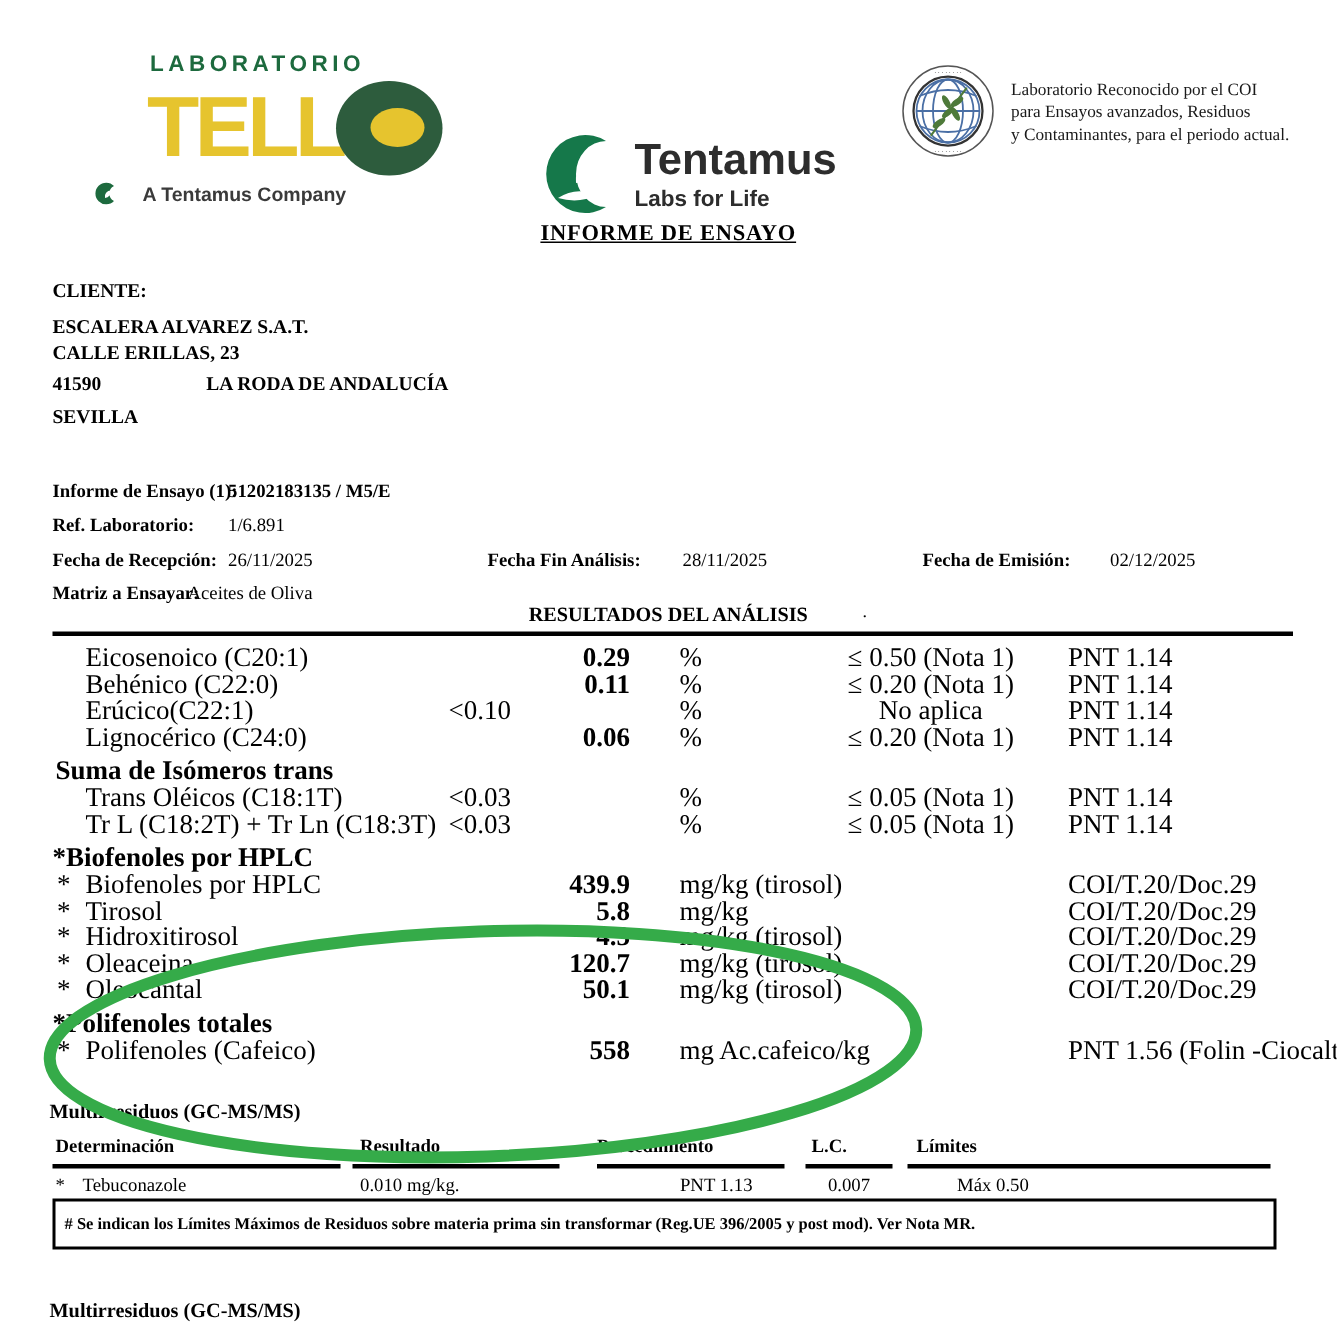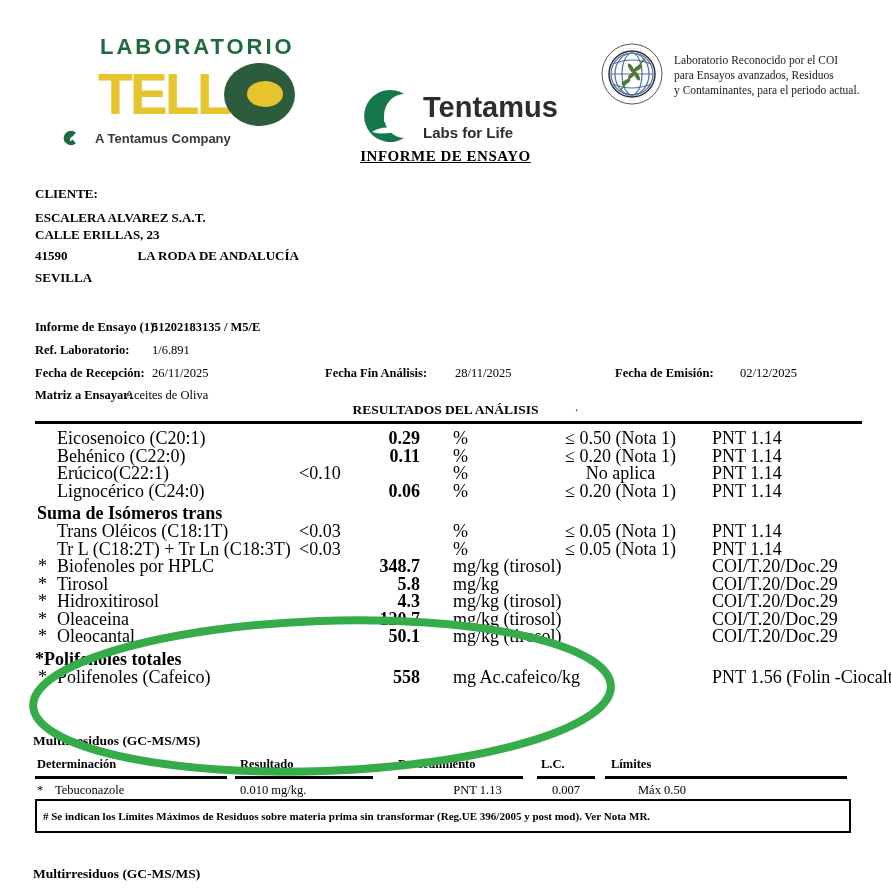--- a/index.html
+++ b/index.html
@@ -3,21 +3,21 @@
 <meta charset="utf-8">
 <style>
   html,body{margin:0;padding:0;}
   body{width:891px;height:895px;background:#ffffff;position:relative;overflow:hidden;
        font-family:"Liberation Serif", serif;color:#000;}
   .abs{position:absolute;}
 
   
   .tello{left:55px;top:34px;width:240px;}
   .tello-top{padding-left:45px;font-family:"Liberation Sans",sans-serif;font-weight:700;
-             font-size:22px;letter-spacing:3px;color:#1d6a3e;}
+             font-size:15px;letter-spacing:3px;color:#1d6a3e;}
   .tello-main{padding-left:43px;display:flex;align-items:center;height:64px;margin-top:2px;}
   .tello-word{font-family:"Liberation Sans",sans-serif;font-weight:800;font-size:57px;
               letter-spacing:-3px;color:#e6c42e;line-height:60px;}
   .tello-ellipse{width:88px;height:63px;background:#2d5c3d;border-radius:50%;position:relative;margin-left:-4px;}
   .tello-ellipse-inner{position:absolute;left:58%;top:50%;transform:translate(-50%,-50%);
                        width:36px;height:26px;background:#e6c42e;border-radius:50%;}
   .tello-tag{display:flex;align-items:center;gap:16px;margin-top:4px;padding-left:8px;
              font-family:"Liberation Sans",sans-serif;font-weight:700;font-size:13px;color:#3a3a3a;}
 
   .tentamus{left:358px;top:52px;display:flex;align-items:center;gap:10px;margin-top:36px;}
@@ -234,25 +234,26 @@
     <span class="c c-method">PNT 1.14</span>
   </div>
   <div class="rrow">
     <span class="c c-name">Tr L (C18:2T) + Tr Ln (C18:3T)</span>
     <span class="c c-vala">&lt;0.03</span>
     <span class="c c-unit">%</span>
     <span class="c c-limit">≤ 0.05 (Nota 1)</span>
     <span class="c c-method">PNT 1.14</span>
   </div>
 
+  <div class="rsec">*Biofenoles por HPLC</div>
 
   <div class="rrow">
     <span class="c c-star">*</span>
     <span class="c c-name">Biofenoles por HPLC</span>
-    <span class="c c-valb">348.7</span>
+    <span class="c c-valb">439.9</span>
     <span class="c c-unit">mg/kg (tirosol)</span>
     <span class="c c-method">COI/T.20/Doc.29</span>
   </div>
   <div class="rrow">
     <span class="c c-star">*</span>
     <span class="c c-name">Tirosol</span>
     <span class="c c-valb">5.8</span>
     <span class="c c-unit">mg/kg</span>
     <span class="c c-method">COI/T.20/Doc.29</span>
   </div>

